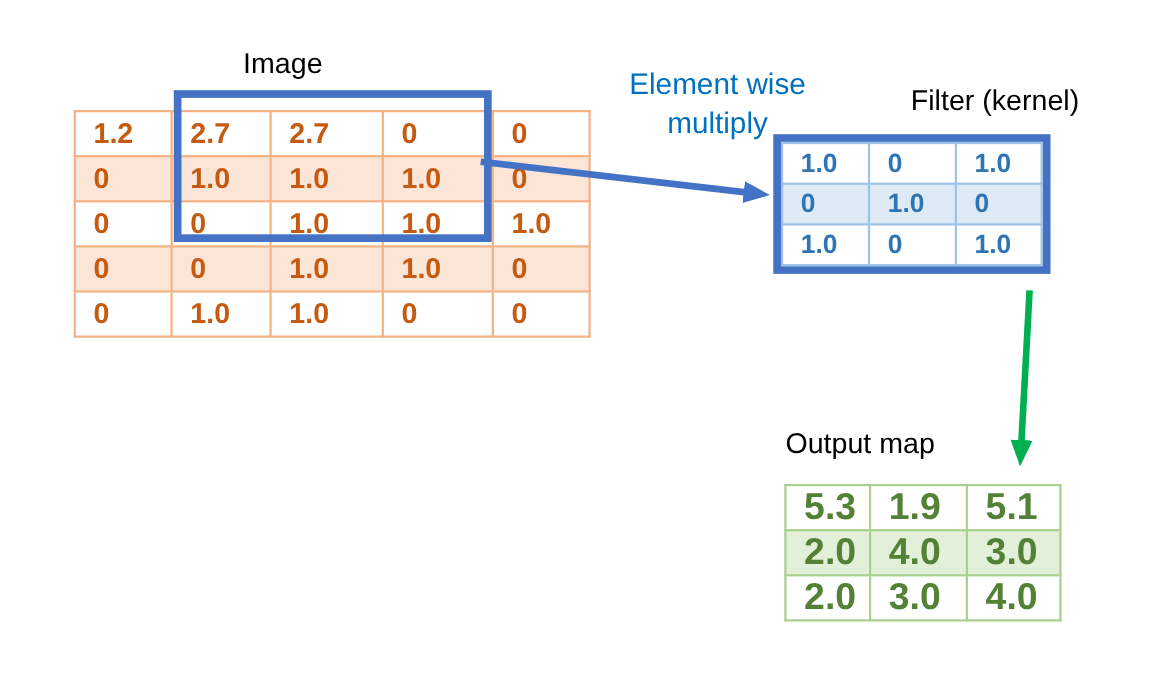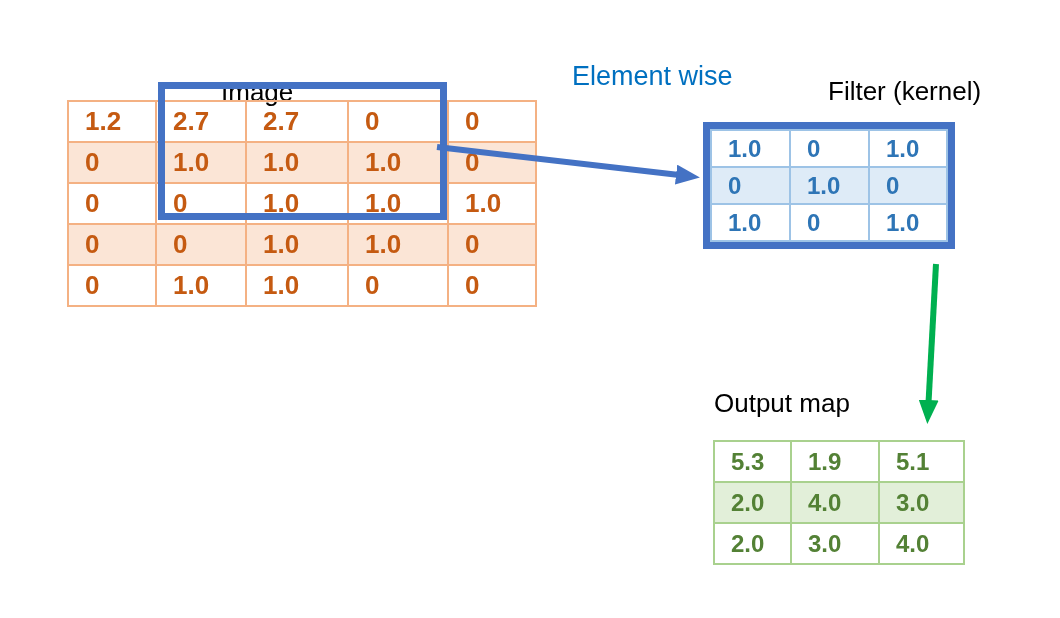--- a/index.html
+++ b/index.html
@@ -43,36 +43,36 @@
     color:var(--filter-text,#2E75B6);
     font-size:24px;height:35px;
   }
   .flt-tbl tr:nth-child(2){background:var(--filter-shade,#DEEBF7);}
 
   
   .out-tbl{left:713px;top:440px;}
   .out-tbl td{
     border:2px solid var(--green-border,#A9D18E);
     color:var(--green-text,#538135);
-    font-size:24px;height:39px;
+    font-size:34px;height:39px;
   }
   .out-tbl tr:nth-child(2){background:var(--green-shade,#E2EFD9);}
 
   .overlay{position:absolute;left:0;top:0;width:1060px;height:618px;pointer-events:none;}
   .arrow-blue{stroke:var(--accent-blue,#4472C4);stroke-width:6;fill:none;}
   .arrow-green{stroke:var(--arrow-green,#00B050);stroke-width:6;fill:none;}
   .mk-blue{fill:var(--accent-blue,#4472C4);}
   .mk-green{fill:var(--arrow-green,#00B050);}
 </style>
 </head>
 <body>
 
 <div class="canvas">
 
-  <div class="title" style="left:221px;top:42px;margin-top:35px;">Image</div>
+  <div class="title" style="left:221px;top:42px;">Image</div>
 
   <table class="img-tbl">
     <colgroup>
       <col style="width:88px">
         <col style="width:90px">
         <col style="width:102px">
       <col style="width:100px">
         <col style="width:88px">
     </colgroup>
     <tbody>
@@ -111,20 +111,21 @@
         <td>0</td>
         <td>0</td>
       </tr>
     </tbody>
   </table>
 
   <div class="hl-rect"></div>
 
   <div class="annotation">
     <div>Element wise</div>
+    <div>multiply</div>
   </div>
 
   <div class="title" style="left:828px;top:76px;">Filter (kernel)</div>
 
   <div class="filter-box">
     <table class="flt-tbl">
       <colgroup>
         <col style="width:79px">
           <col style="width:79px">
           <col style="width:78px">

